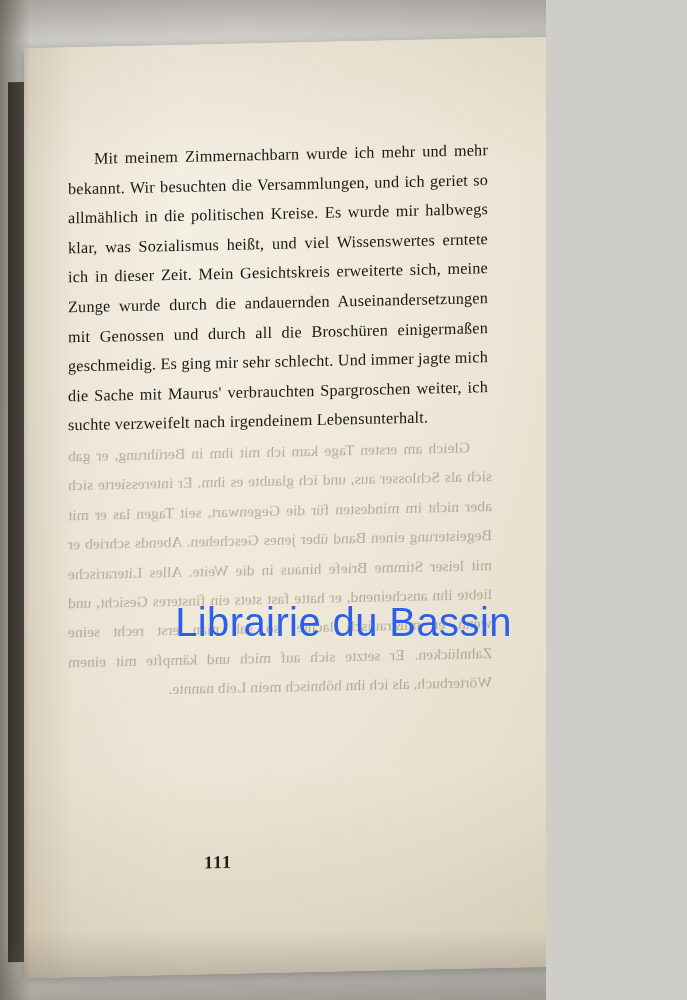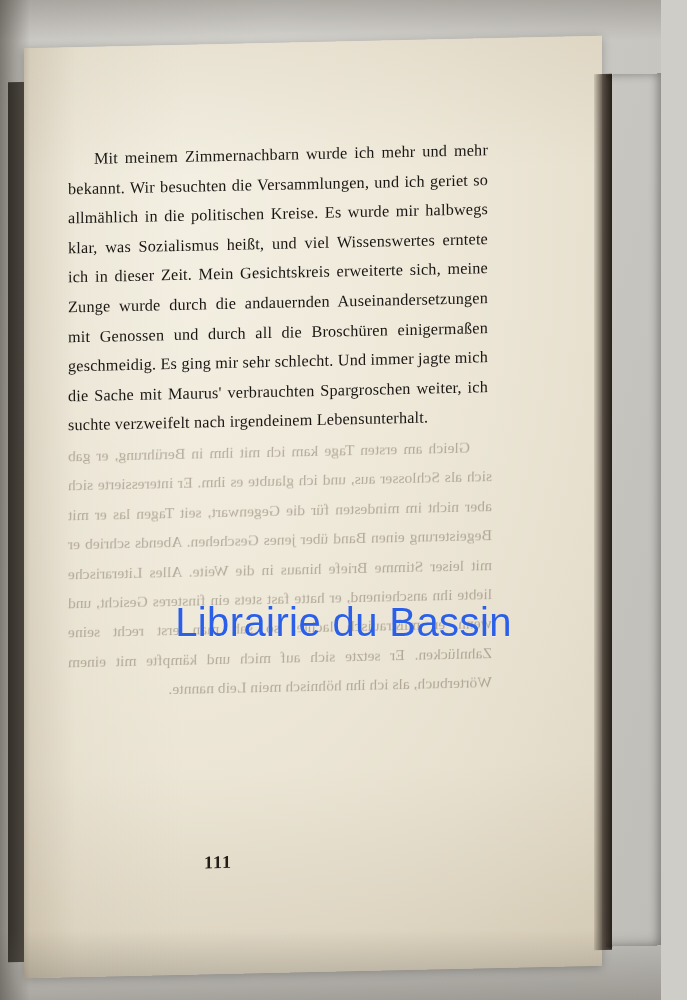--- a/index.html
+++ b/index.html
@@ -11,21 +11,21 @@
     width: 687px;
     height: 1000px;
     overflow: hidden;
     font-family: "Liberation Serif", serif;
   }
 
   
   .photo {
     position: absolute;
     left: 0; top: 0;
-    width: 661px; height: 1000px;
+    width: 546px; height: 1000px;
     background: linear-gradient(105deg, #c9c7c2 0%, #d4d2cd 30%, #cbc9c4 60%, #bfbdb8 100%);
     overflow: hidden;
   }
 
   
   .book {
     position: absolute;
     left: 8px;
     top: 22px;
     width: 660px;

